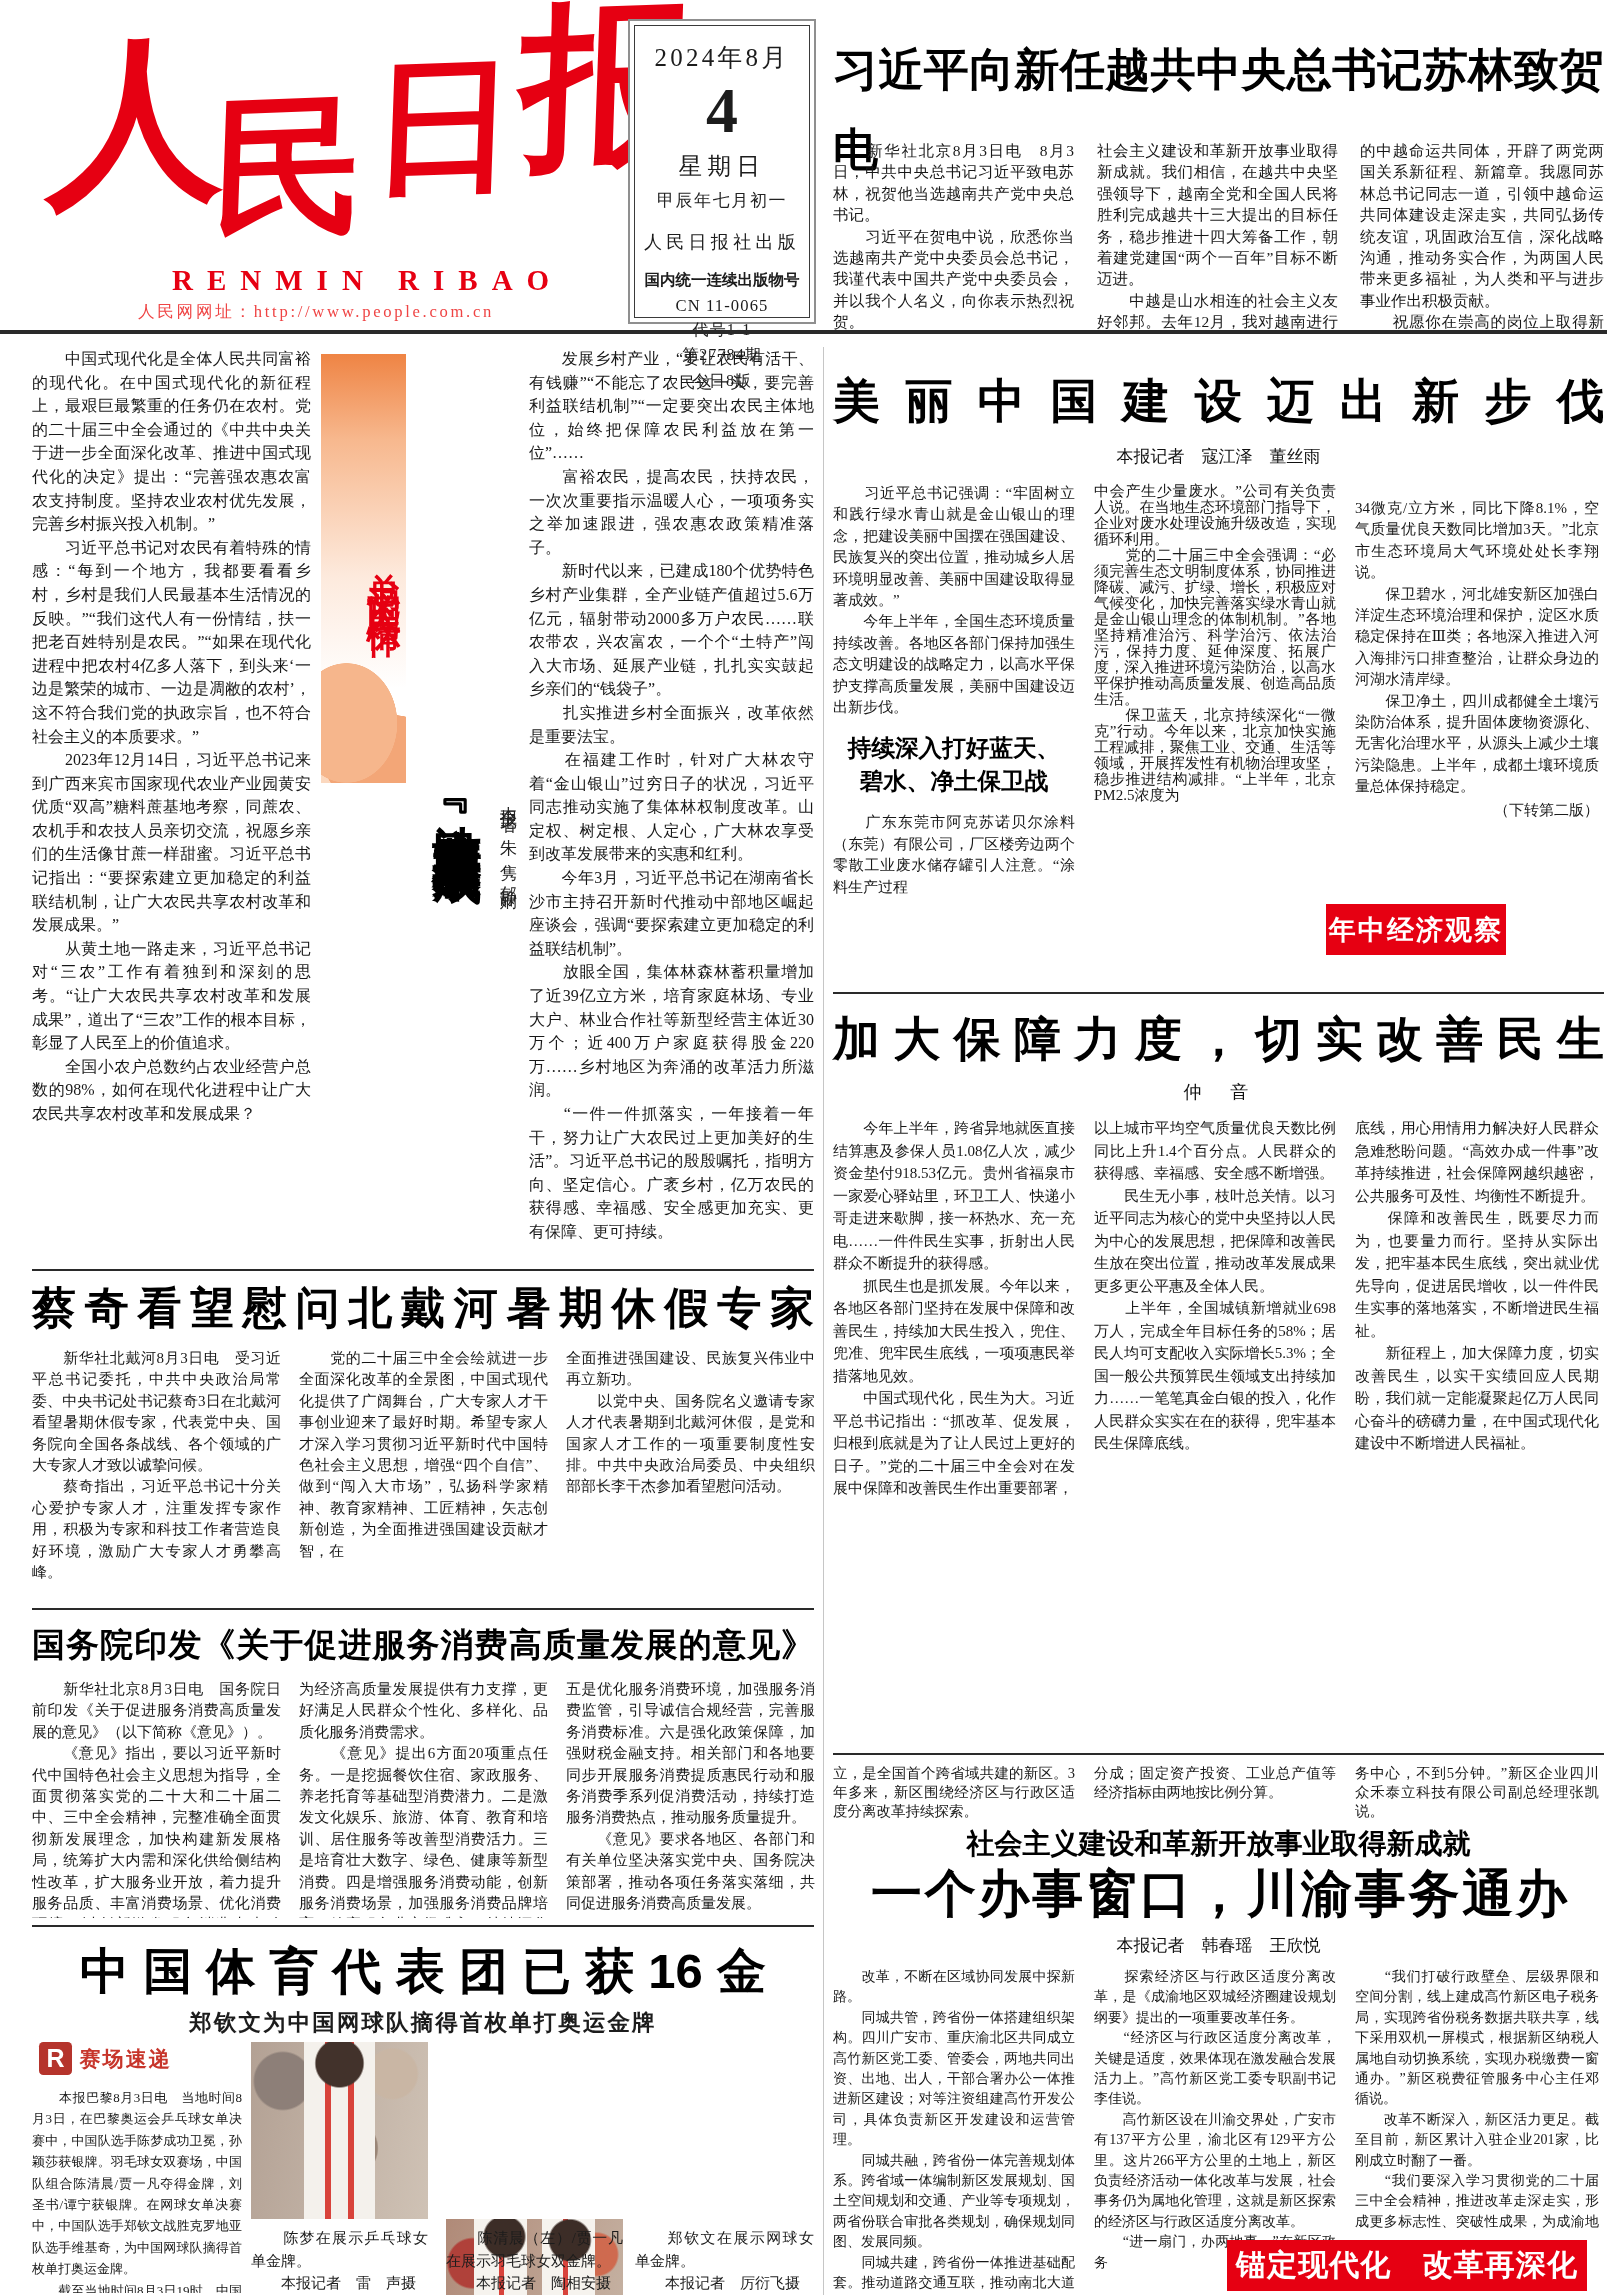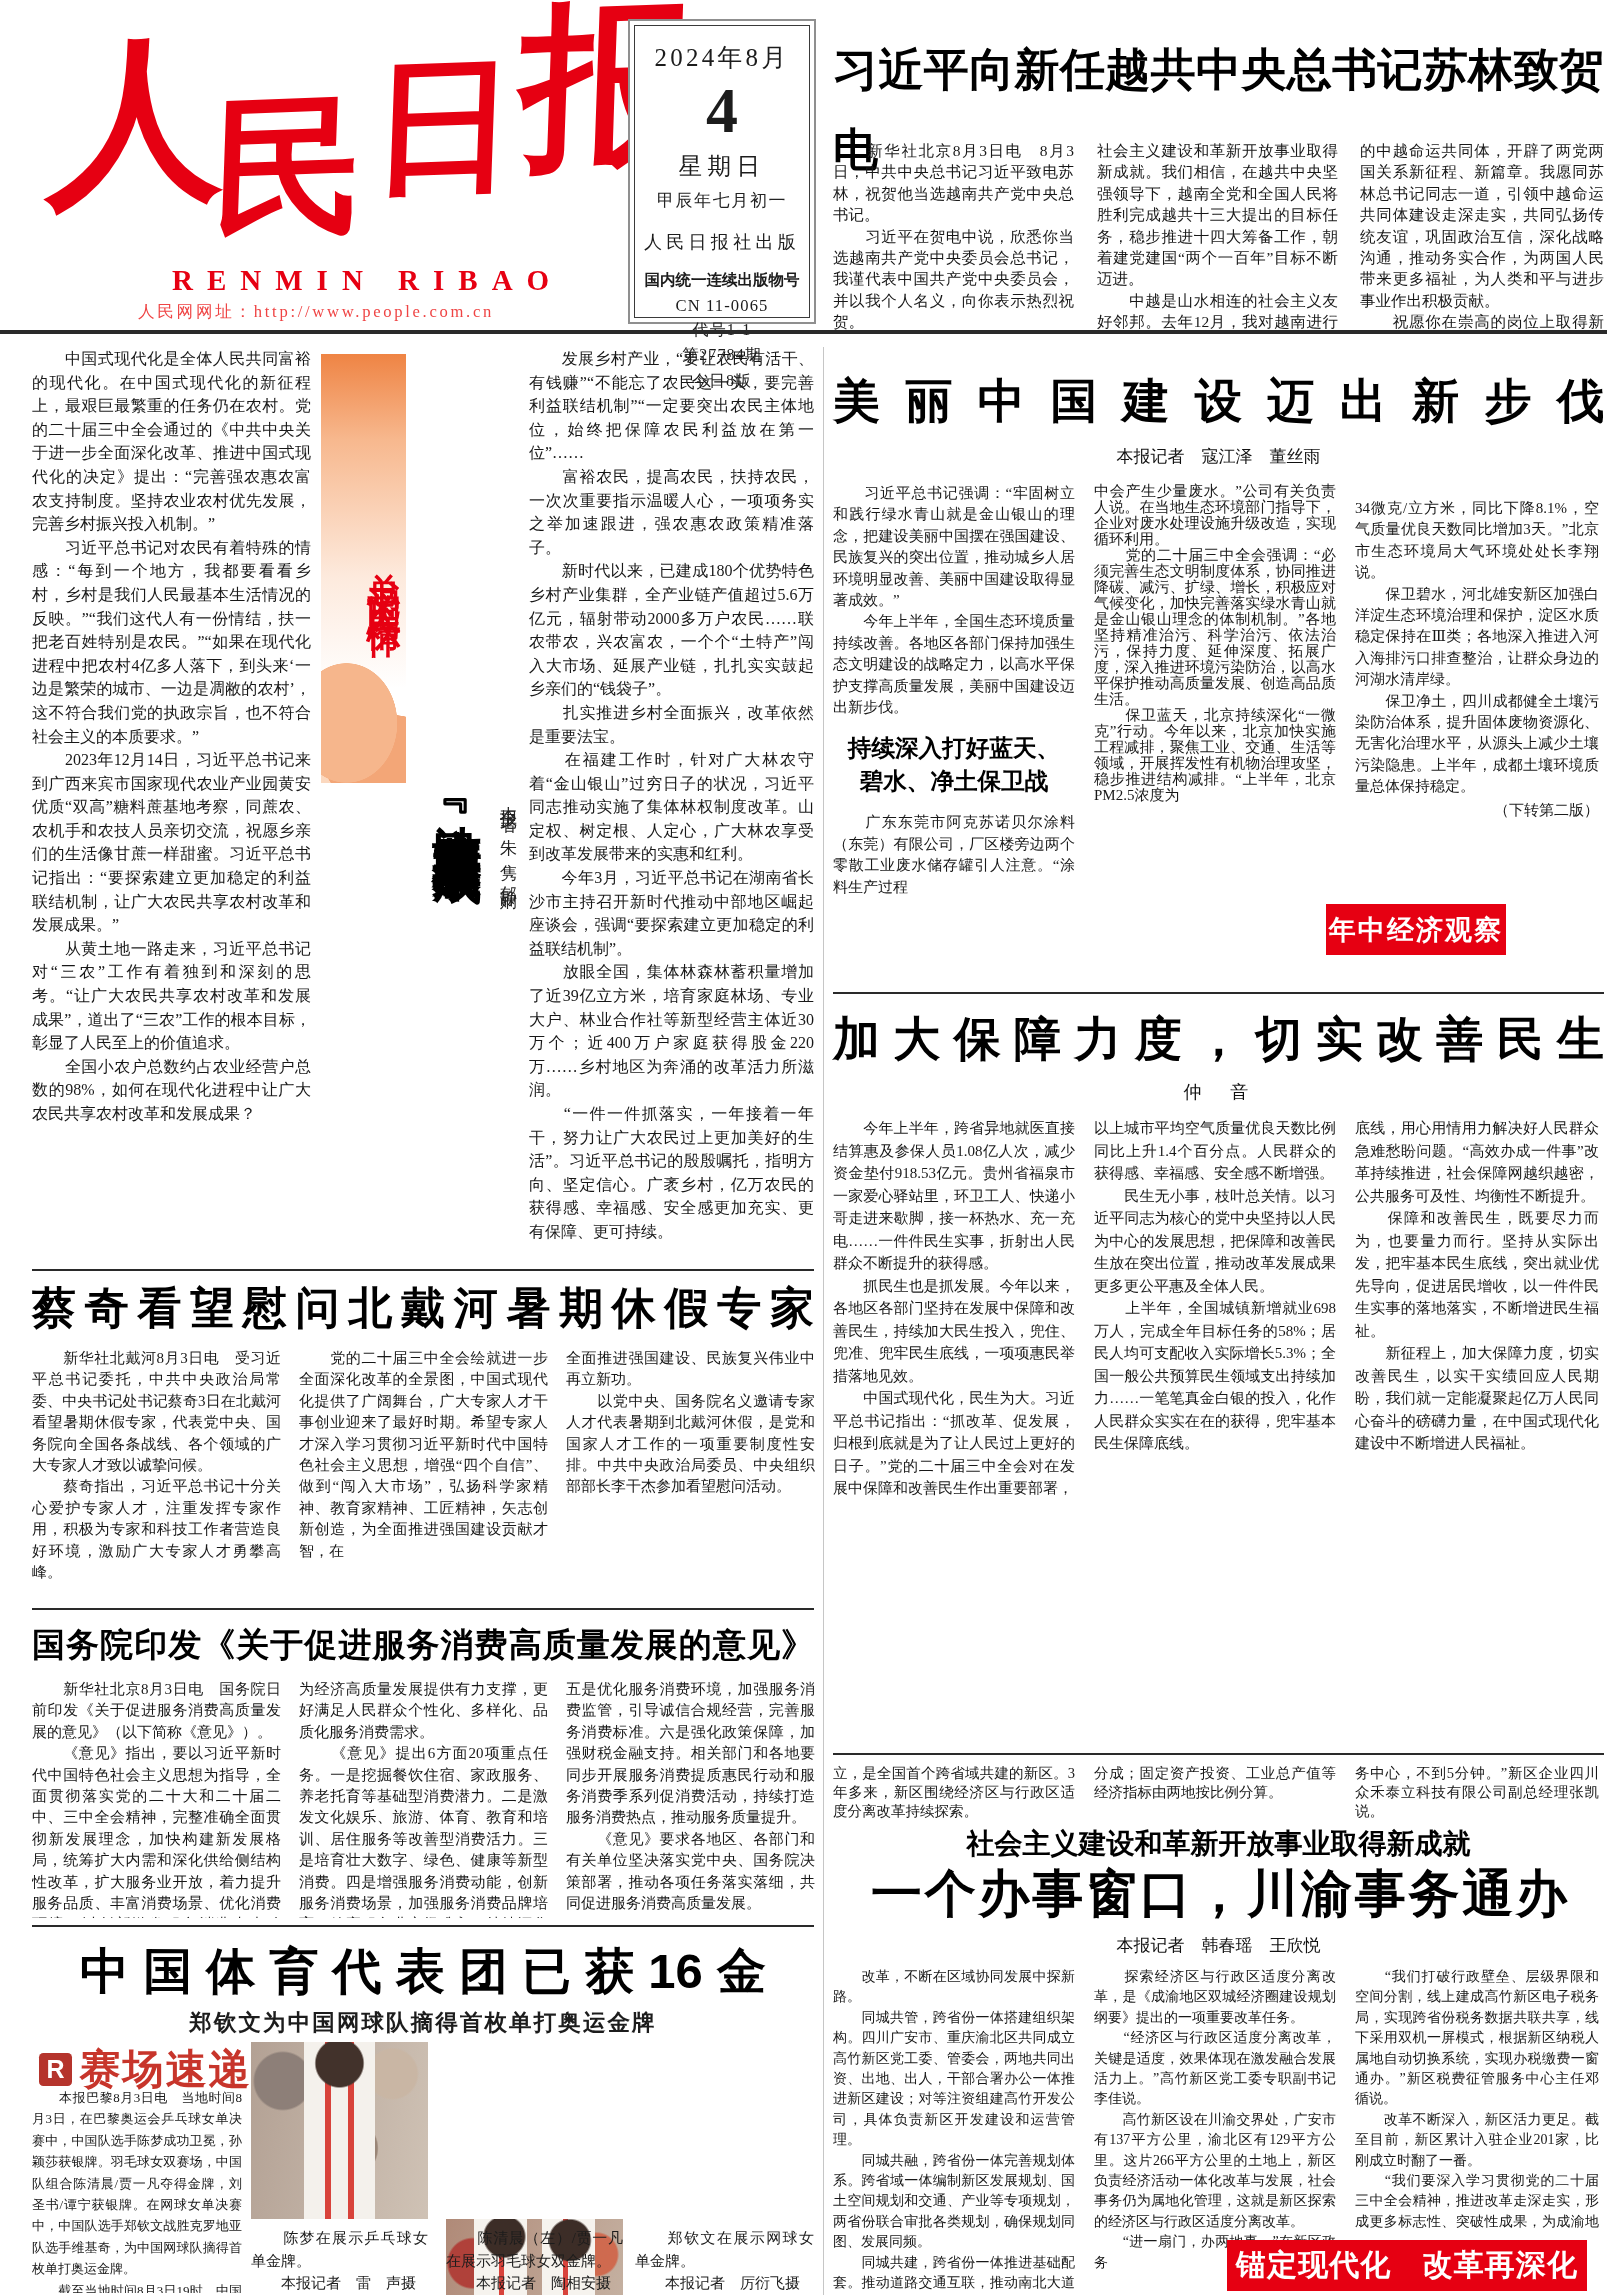--- a/index.html
+++ b/index.html
@@ -52,21 +52,21 @@
              font-family:"Liberation Sans","DejaVu Sans",sans-serif;letter-spacing:2.1px;text-align:center;}
   .vbyline{writing-mode:vertical-rl;font-size:17px;letter-spacing:3.2px;color:#222;}
   
   .redbadge{background:#e60012;color:#ffffff;font-weight:900;
             font-family:"Liberation Sans","DejaVu Sans",sans-serif;
             display:flex;align-items:center;justify-content:center;}
   .scout{display:flex;align-items:center;gap:7.5px;}
   .scout .rbox{width:33px;height:33px;background:#b5342c;color:#fff;font-weight:900;
                font-family:"Liberation Sans",sans-serif;font-size:25px;display:flex;
                align-items:center;justify-content:center;border-radius:4.3px;}
-  .scout .stxt{color:#c7352b;font-weight:900;font-family:"Liberation Sans",sans-serif;font-size:41px;letter-spacing:2.1px;}
+  .scout .stxt{color:#c7352b;font-weight:900;font-family:"Liberation Sans",sans-serif;font-size:21px;letter-spacing:2.1px;}
   .subhead-inline{font-family:"Liberation Sans","DejaVu Sans",sans-serif;font-weight:900;
                   font-size:23.6px;line-height:33px;text-align:center;white-space:pre-line;
                   margin:14px 0;color:#000;}
   .turnnote{text-align:right;font-size:15px;margin-top:3.2px;}
   
   .photo{overflow:hidden;position:relative;}
   .photo .fig{position:absolute;inset:0;}
   .p1{background:
       radial-gradient(circle at 18% 22%, #8d7f78 0 14%, rgba(0,0,0,0) 15%),
       radial-gradient(circle at 80% 18%, #c9b6a4 0 12%, rgba(0,0,0,0) 13%),

